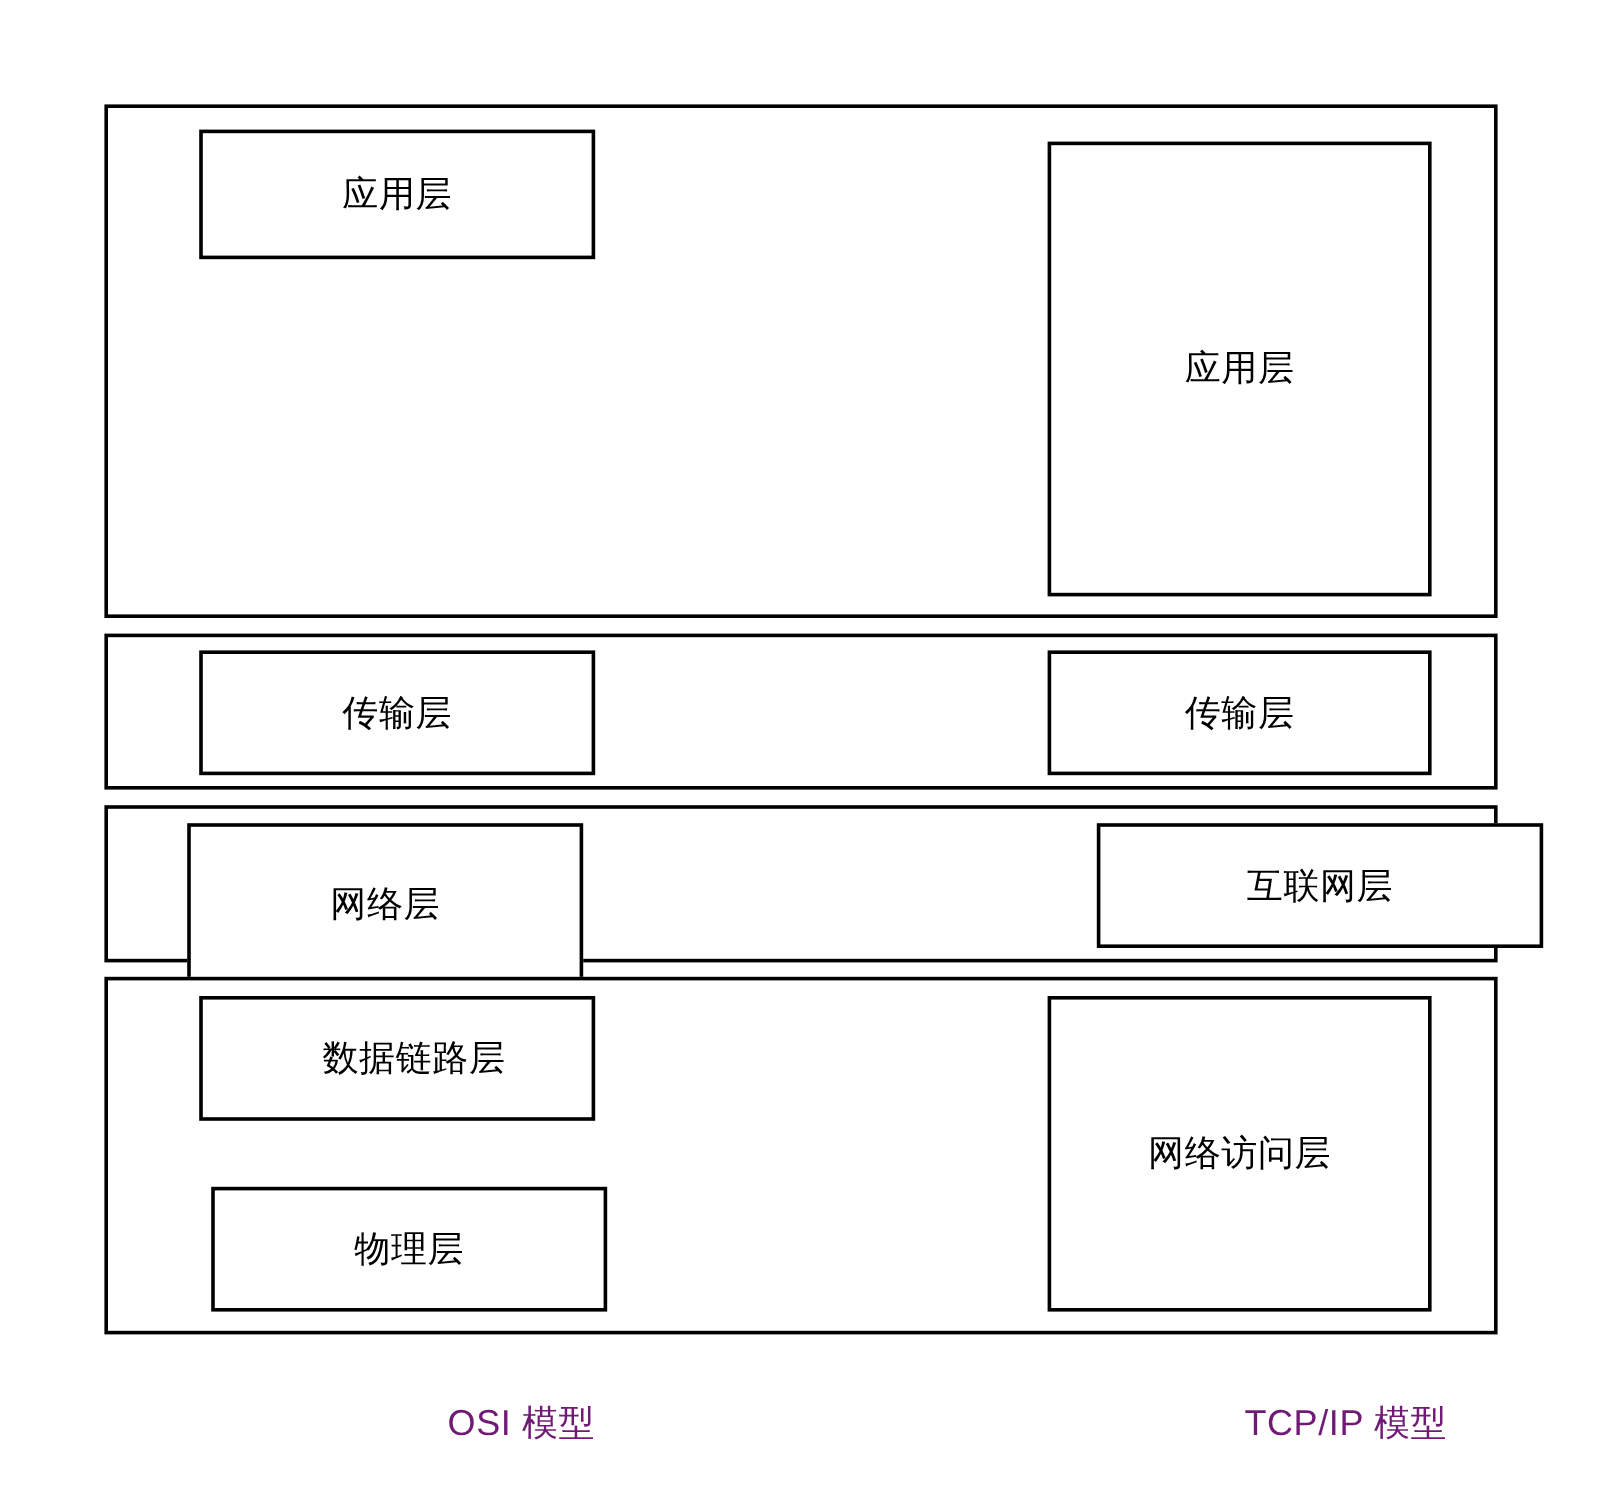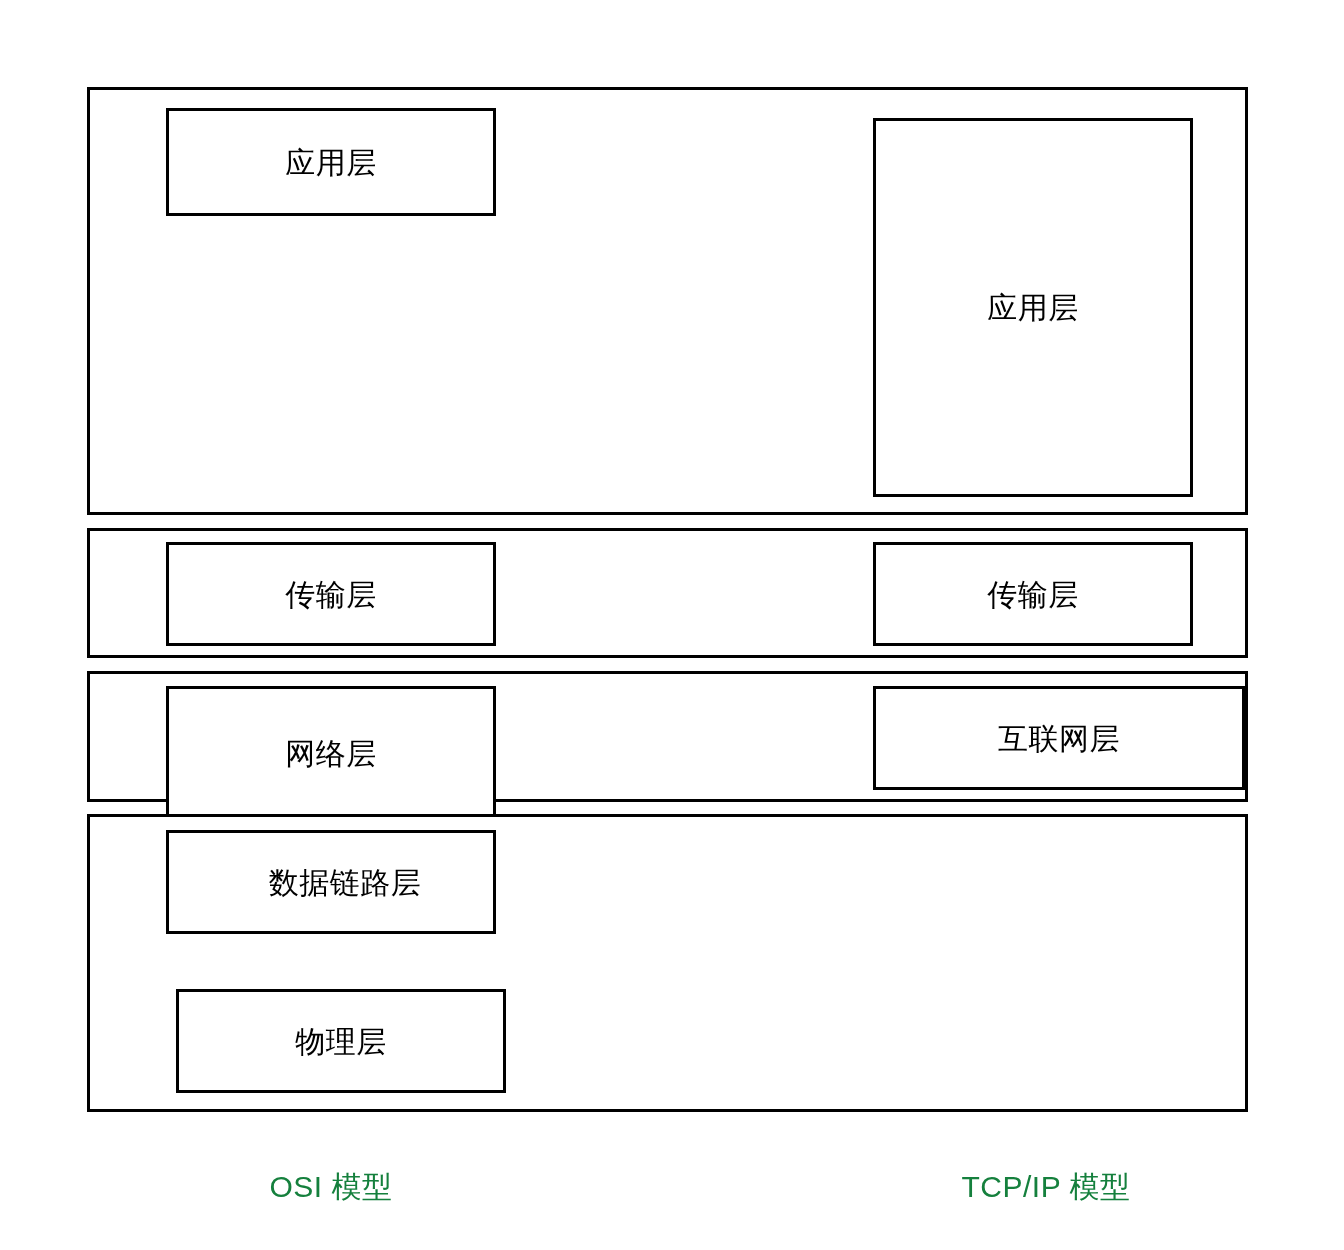--- a/index.html
+++ b/index.html
@@ -45,23 +45,23 @@
     color: #000000;
     white-space: nowrap;
     text-align: center;
   }
   
   .caption {
     position: absolute;
     font-size: 30px;
     line-height: 1.1;
     letter-spacing: 0.5px;
-    color: #15803d;
+    color: #701a75;
     white-space: nowrap;
-    text-align: center;
+    text-align: right;
   }
 </style>
 </head>
 <body>
 
 <div id="canvas">
 
   <div class="group" style="left:87px; top:87px; width:1161px; height:428px;"></div>
 
   <div class="layer-box" style="left:166px; top:108px; width:330px; height:108px;">
@@ -79,36 +79,39 @@
   <div class="layer-box" style="left:166px; top:542px; width:330px; height:104px;">
     <span class="layer-label">传输层</span>
   </div>
 
   <div class="layer-box" style="left:873px; top:542px; width:320px; height:104px;">
     <span class="layer-label">传输层</span>
   </div>
 
   <div class="group" style="left:87px; top:671px; width:1161px; height:131px;"></div>
 
-  <div class="layer-box" style="left:166px; top:686px; width:330px; height:134px;">
+  <div class="layer-box" style="left:156px; top:686px; width:330px; height:134px;">
     <span class="layer-label">网络层</span>
   </div>
 
-  <div class="layer-box" style="left:873px; top:686px; width:372px; height:104px;">
+  <div class="layer-box" style="left:914px; top:686px; width:372px; height:104px;">
     <span class="layer-label">互联网层</span>
   </div>
 
   <div class="group" style="left:87px; top:814px; width:1161px; height:298px;"></div>
 
   <div class="layer-box" style="left:166px; top:830px; width:330px; height:104px;padding-left:28px;">
     <span class="layer-label">数据链路层</span>
   </div>
 
   <div class="layer-box" style="left:166px; top:989px; width:330px; height:104px;margin-left:10px;">
     <span class="layer-label">物理层</span>
   </div>
 
+  <div class="layer-box" style="left:873px; top:830px; width:320px; height:263px;">
+    <span class="layer-label">网络访问层</span>
+  </div>
 
   <div class="caption" style="left:166px; top:1170px; width:330px;">OSI 模型</div>
 
   <div class="caption" style="left:886px; top:1170px; width:320px;">TCP/IP 模型</div>
 
 </div>
 
 </body></html>

